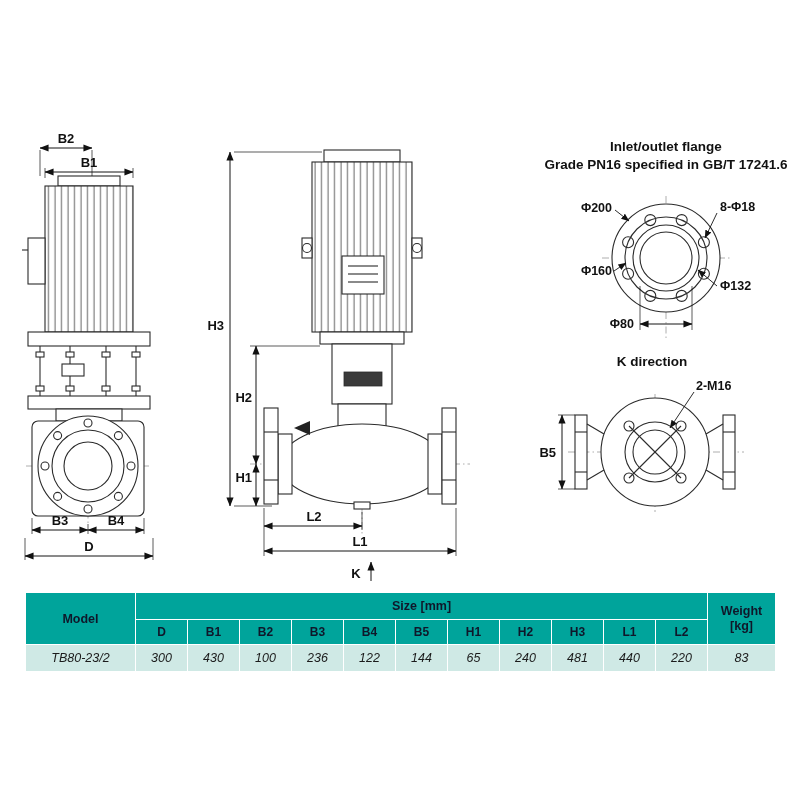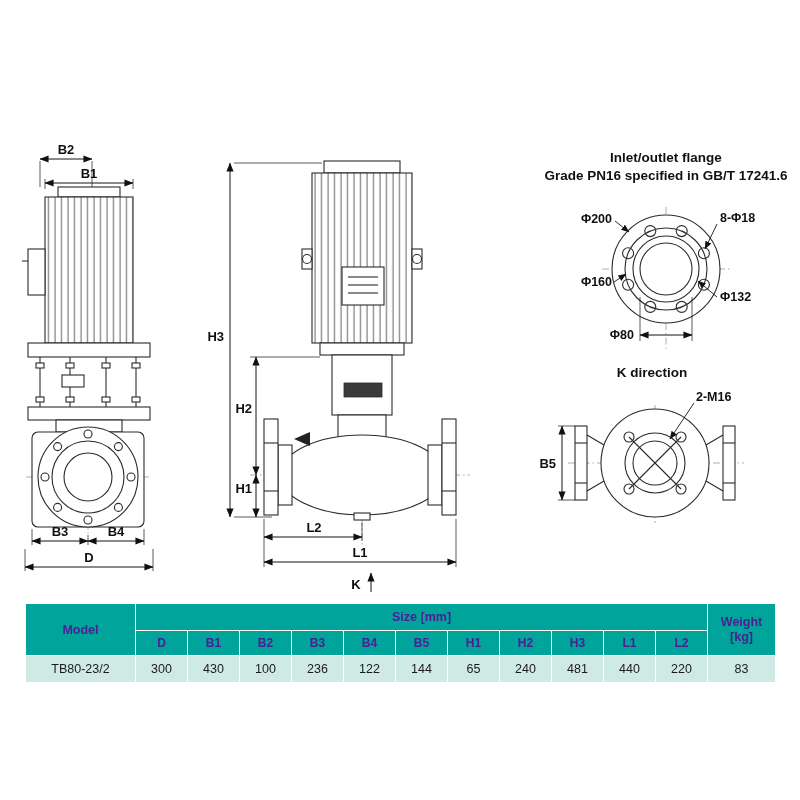--- a/index.html
+++ b/index.html
@@ -1,40 +1,40 @@
 <!DOCTYPE html>
 <html style="--header-teal: #00a49b; --row-tint: #cfe9e5;"><head>
 <meta charset="utf-8">
 <style>
   html,body { margin:0; padding:0; background:#fff; }
   body { width:800px; height:800px; font-family:"Liberation Sans", sans-serif; position:relative; }
 
-  .page { position:absolute; inset:0; background:#fff; overflow:hidden;margin-top:11px; }
+  .page { position:absolute; inset:0; background:#fff; overflow:hidden; }
 
   
   .ln   { fill:none; stroke:#2b2b2b; stroke-width:1.1; }
   .lnf  { fill:#ffffff; stroke:#2b2b2b; stroke-width:1.1; }
   .fins { fill:url(#fins); stroke:#2b2b2b; stroke-width:1.1; }
   .dim  { stroke:#151515; stroke-width:1; fill:none; }
   .ext  { stroke:#151515; stroke-width:0.7; fill:none; }
   .cl   { stroke:#9a9a9a; stroke-width:0.8; fill:none; stroke-dasharray:7 3 1.5 3; }
   .lead { stroke:#151515; stroke-width:0.9; fill:none; }
   .dark { fill:#3a3a3a; stroke:#2b2b2b; stroke-width:0.8; }
   text.dimlbl { font:700 13px "Liberation Sans", sans-serif; fill:#111; }
   text.small  { font:600 12.5px "Liberation Sans", sans-serif; fill:#111; }
   text.title  { font:600 13.5px "Liberation Sans", sans-serif; fill:#111; }
 
   
   .tbl-wrap { position:absolute; left:25px; top:592px; width:750px; }
   table.spec { width:750px; border-collapse:collapse; table-layout:fixed; }
   table.spec th, table.spec td { border:1.5px solid #fff; text-align:center; vertical-align:middle; padding:0; }
-  table.spec thead th { background:var(--header-teal,#00a49b); color:#4c1d95; font-weight:700; font-size:12.5px; }
+  table.spec thead th { background:var(--header-teal,#00a49b); color:#0f172a; font-weight:700; font-size:12.5px; }
   table.spec thead tr.cols th { height:24px; font-size:12px; }
   table.spec thead tr.top th { height:26px; }
-  table.spec tbody td { background:var(--row-tint,#cfe9e5); color:#1b1b1b; font-size:12.5px; height:26px; }
+  table.spec tbody td { background:var(--row-tint,#cfe9e5); color:#1b1b1b; font-size:12.5px; height:26px;font-style:italic; }
   th.weight-h { font-size:12px; line-height:1.15; padding:0 4px; }
 </style>
 </head>
 <body>
 
 <div class="page">
 
 <svg width="800" height="588" viewBox="0 0 800 588">
   <defs>
     <marker id="arr" viewBox="0 0 10 8" refX="9.5" refY="4" markerWidth="9" markerHeight="7.5" orient="auto-start-reverse">

